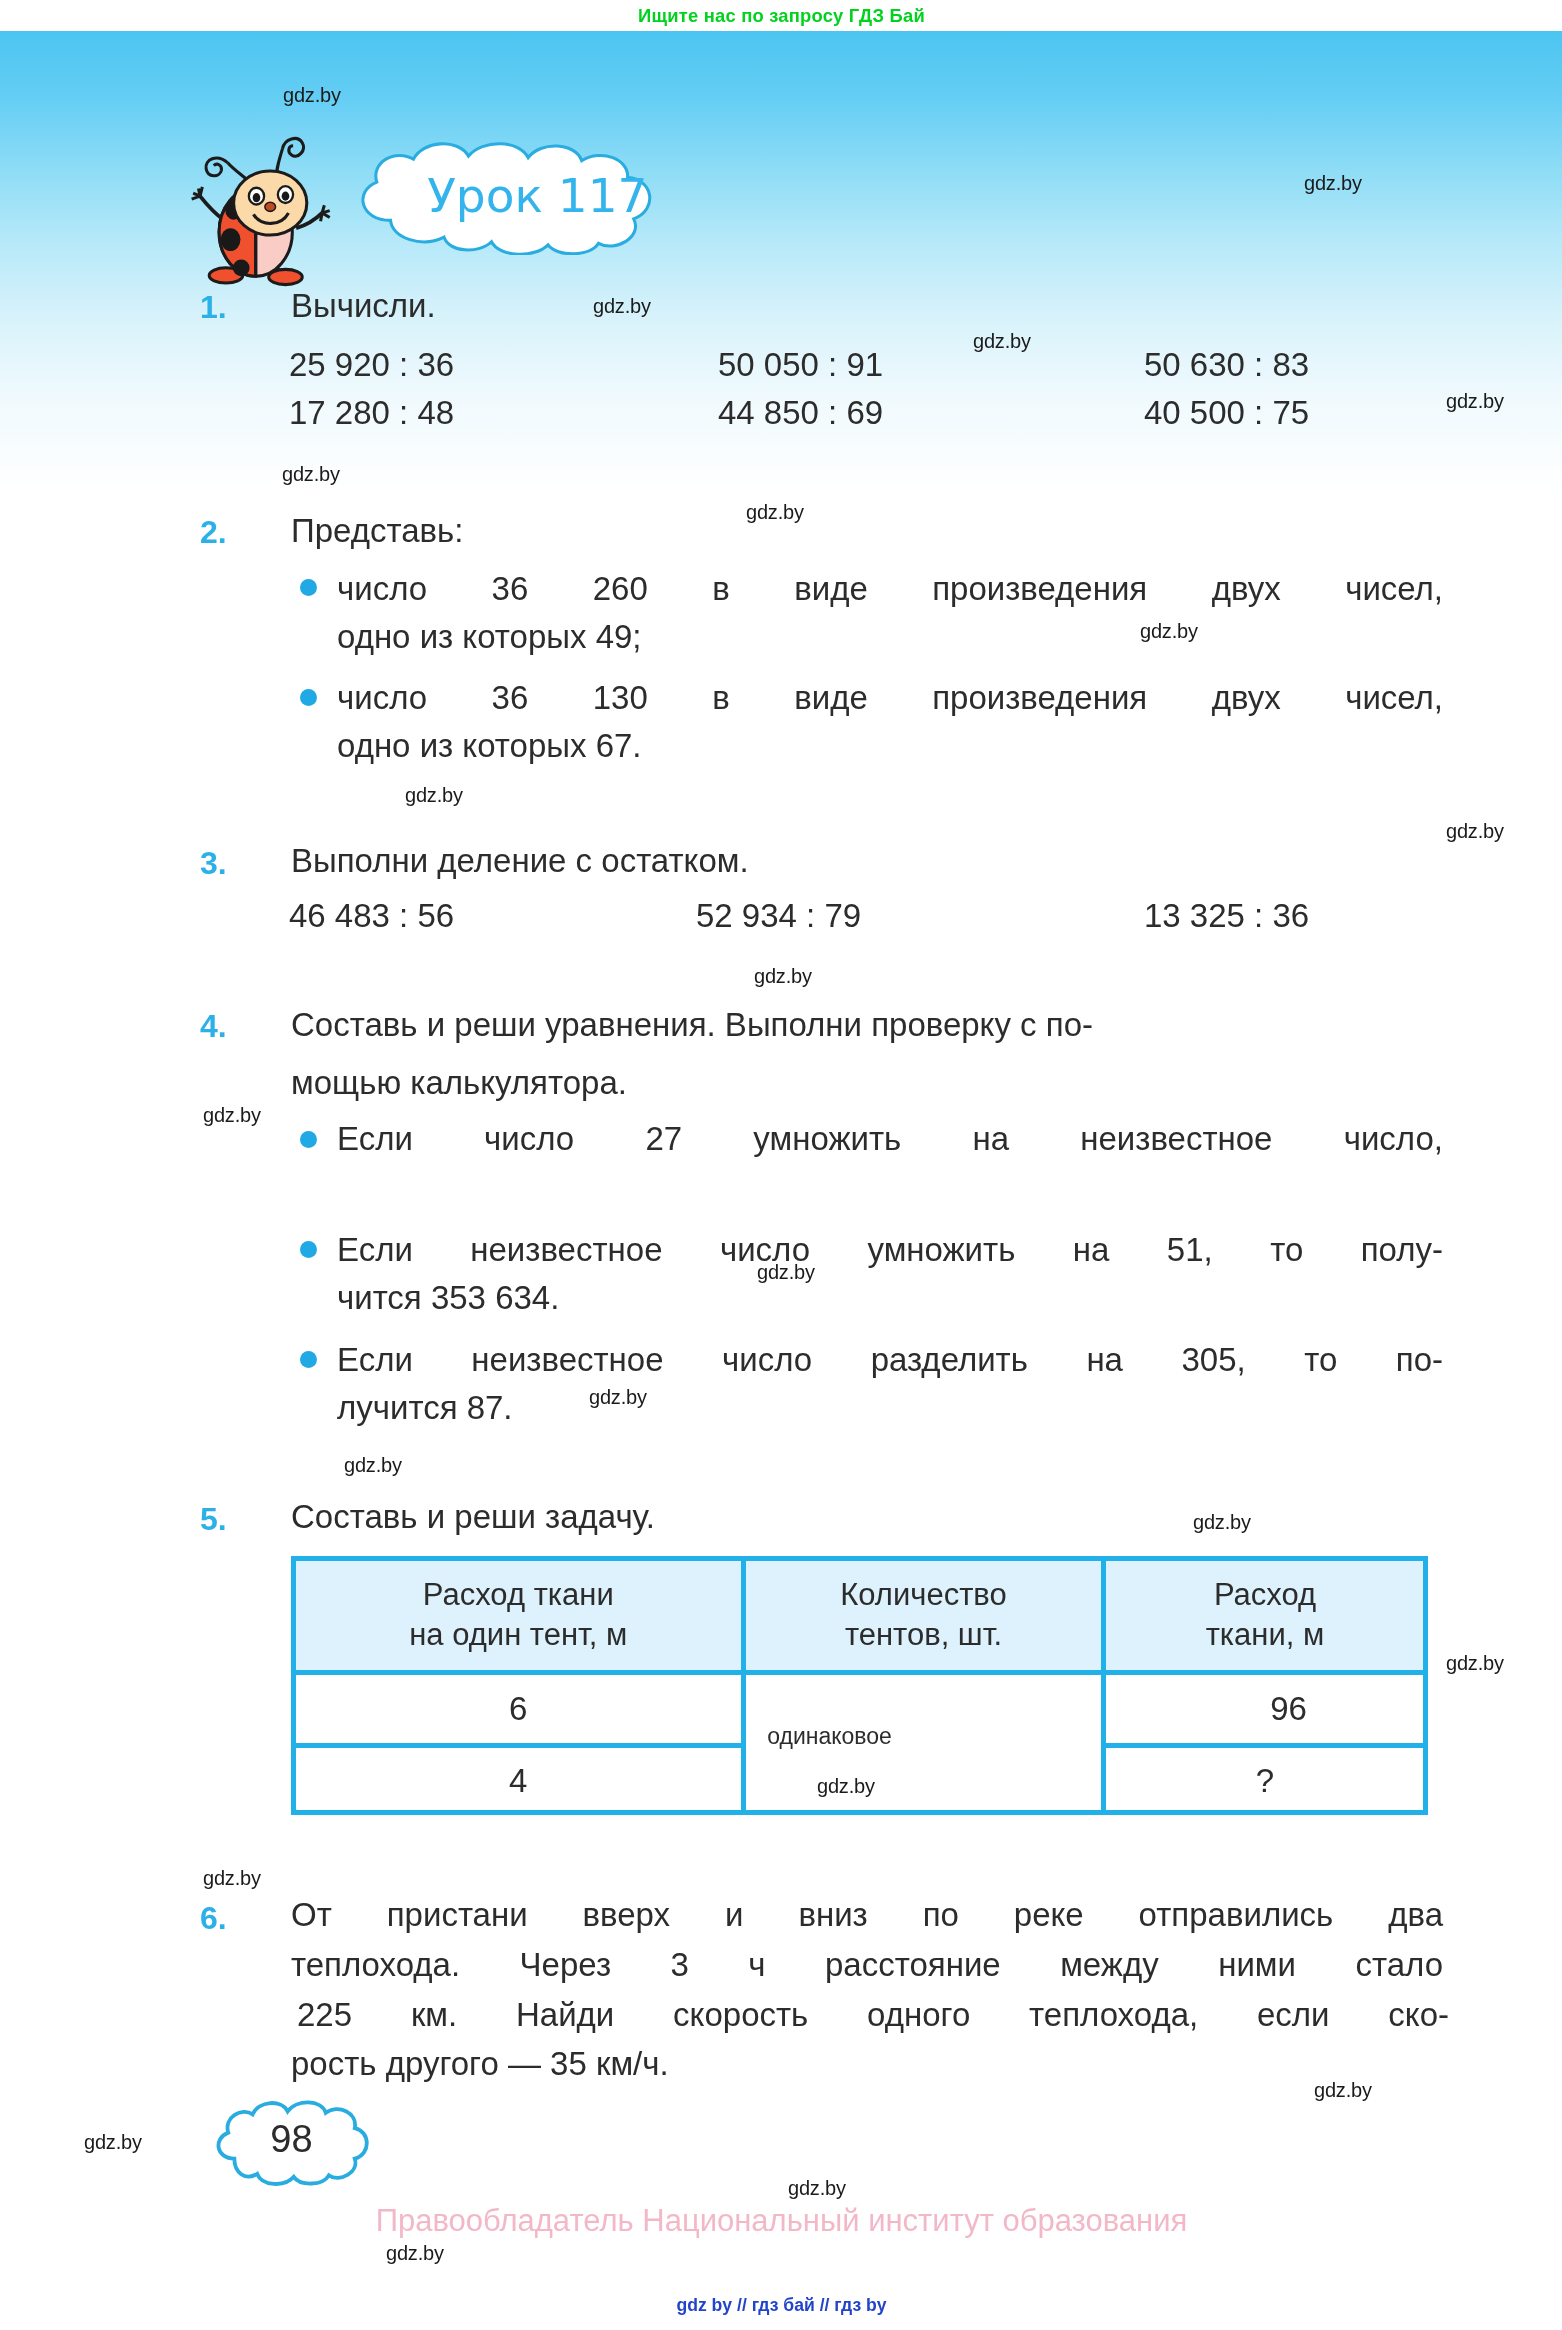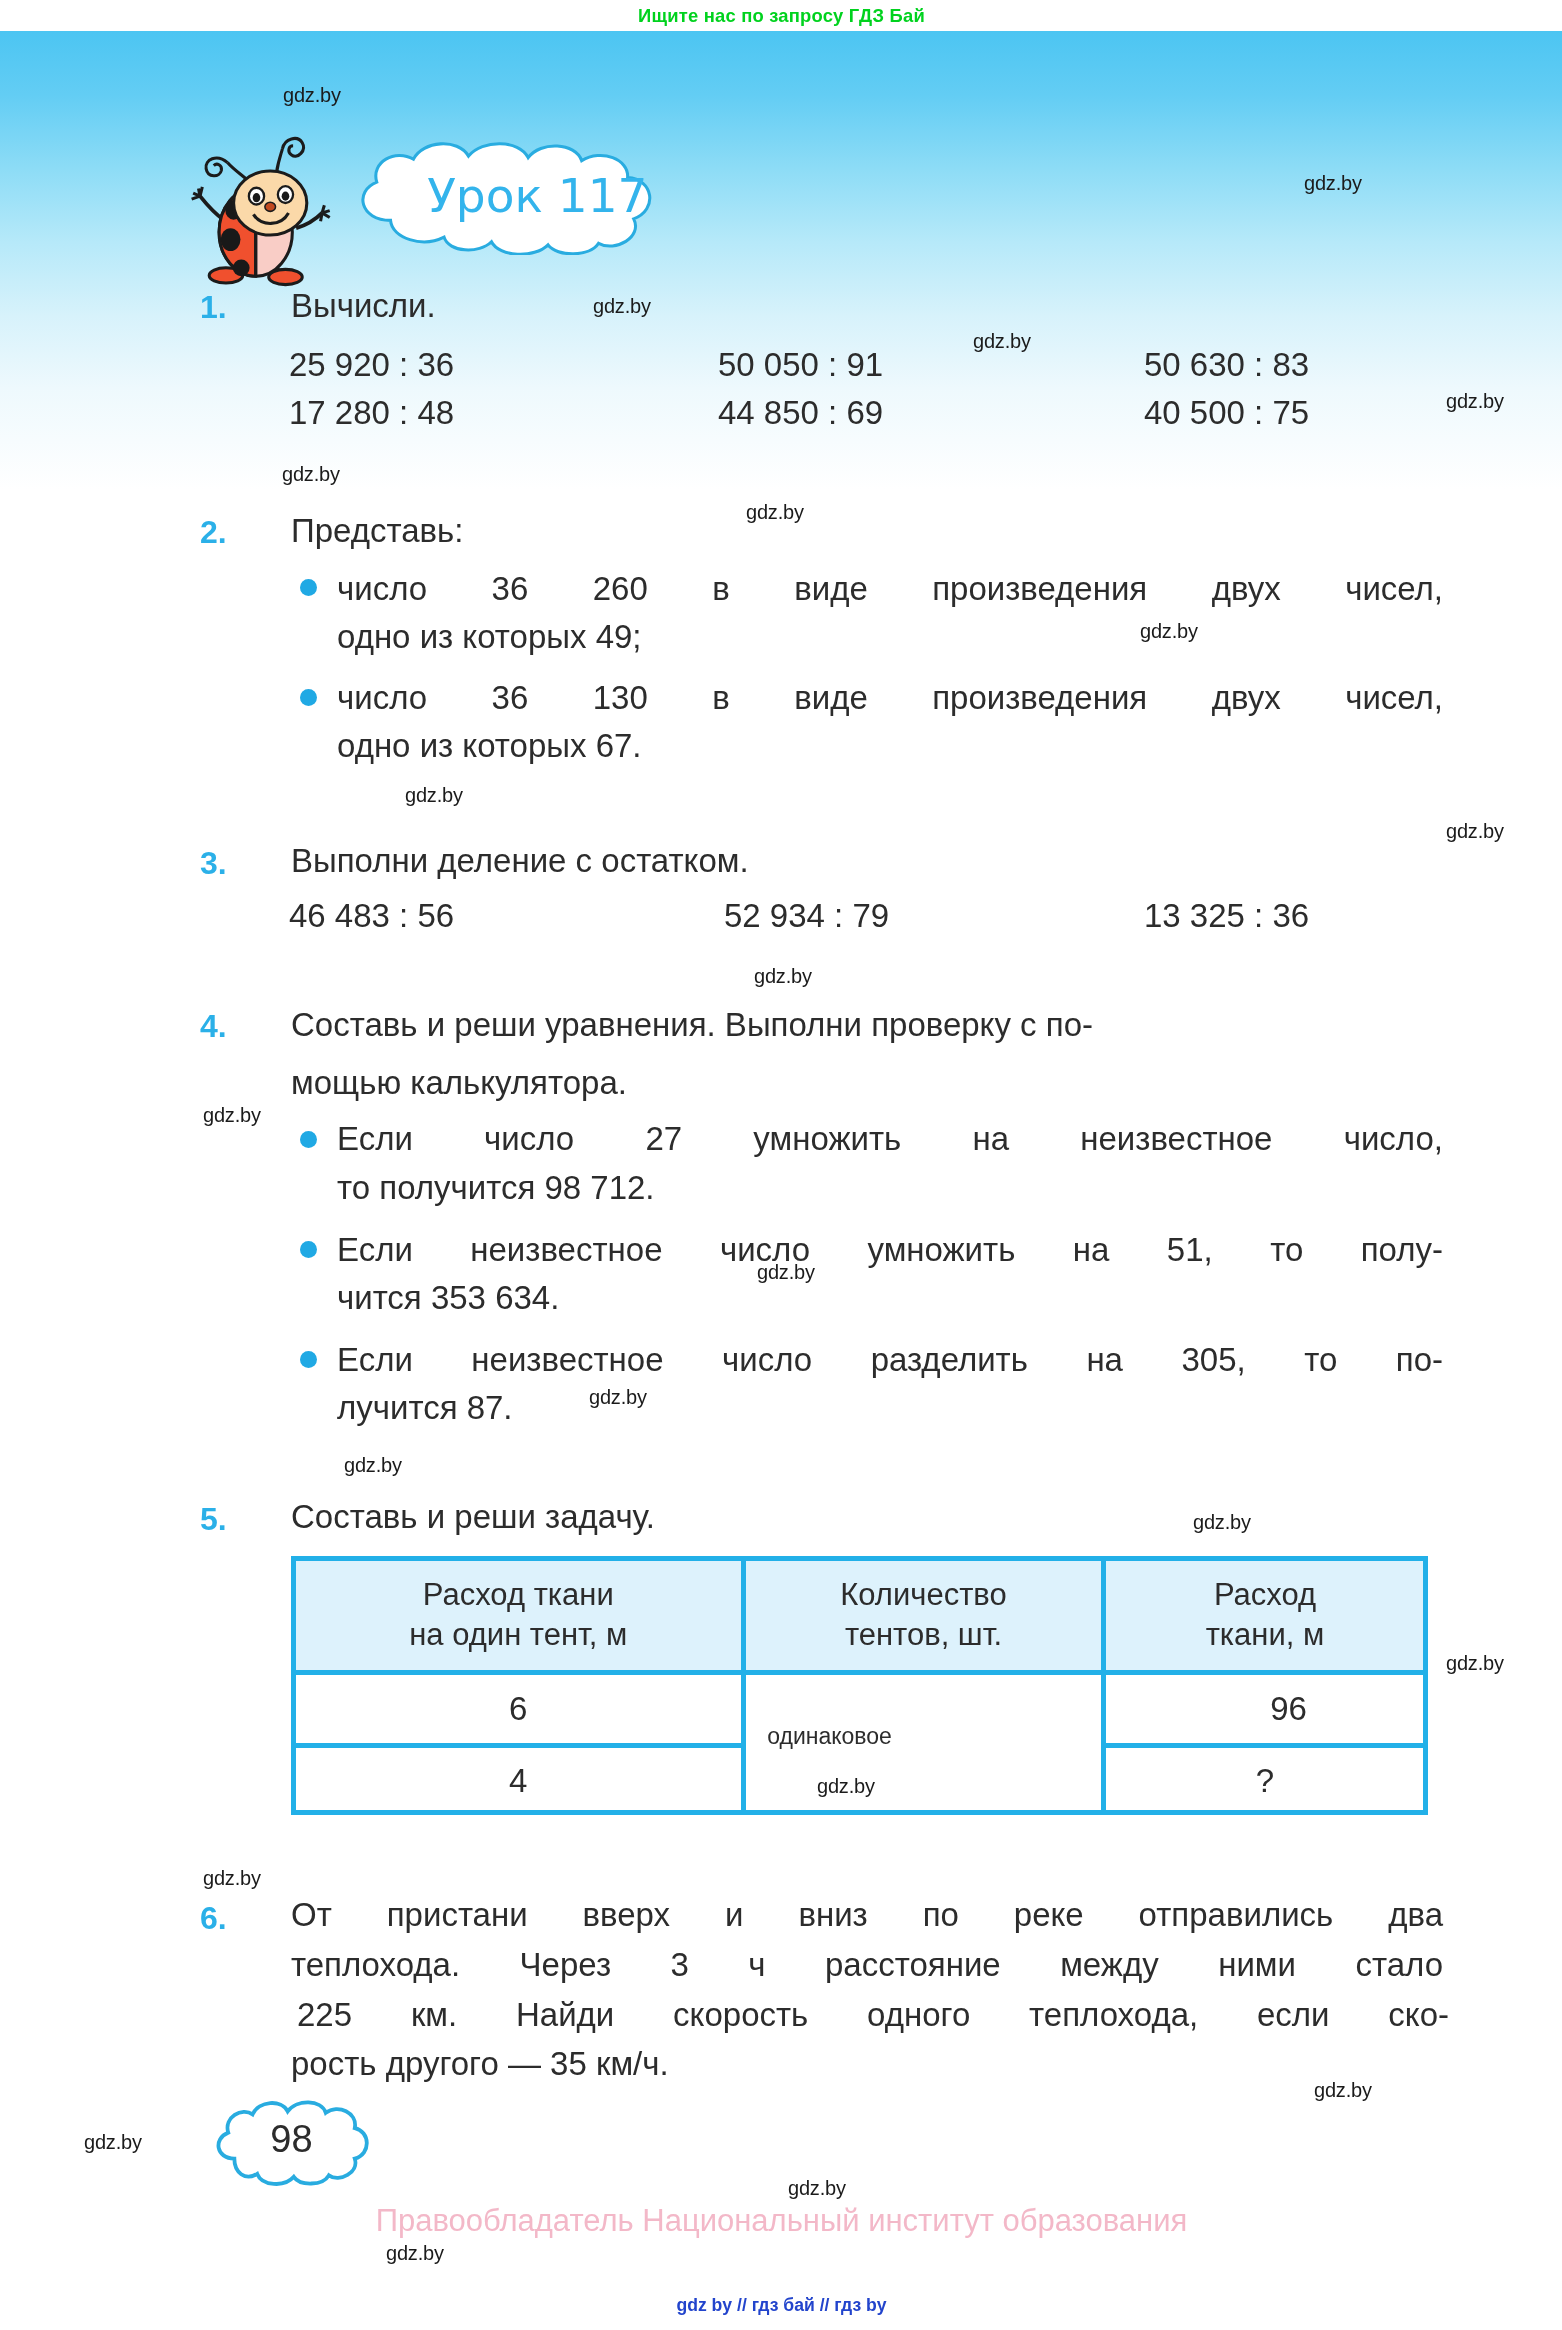--- a/index.html
+++ b/index.html
@@ -225,30 +225,29 @@
   <div class="txtw last" style="left:337px;top:616px;width:1106px;">одно из которых 49;</div>
 
   <div class="bullet" style="left:300px;top:689px;"></div>
   <div class="txtw" style="left:337px;top:677px;width:1106px;">число 36 130 в виде произведения двух чисел,</div>
   <div class="txtw last" style="left:337px;top:725px;width:1106px;">одно из которых 67.</div>
 
   <div class="num" style="left:200px;top:845px;">3.</div>
   <div class="txt" style="left:291px;top:840px;">Выполни деление с остатком.</div>
 
   <div class="txt" style="left:289px;top:895px;">46 483 : 56</div>
-  <div class="txt" style="left:724px;top:895px;">52 934 : 79</div>
+  <div class="txt" style="left:696px;top:895px;">52 934 : 79</div>
   <div class="txt" style="left:1144px;top:895px;">13 325 : 36</div>
 
   <div class="num" style="left:200px;top:1008px;">4.</div>
   <div class="txt" style="left:291px;top:1004px;">Составь и реши уравнения. Выполни проверку с по-</div>
   <div class="txt" style="left:291px;top:1050px;margin-top:12px;">мощью калькулятора.</div>
 
   <div class="bullet" style="left:300px;top:1131px;"></div>
   <div class="txtw" style="left:337px;top:1118px;width:1106px;">Если число 27 умножить на неизвестное число,</div>
-  <div class="txtw last" style="left:337px;top:1167px;width:1106px;">то получится 98 712.</div>
 
   <div class="bullet" style="left:300px;top:1241px;"></div>
   <div class="txtw" style="left:337px;top:1229px;width:1106px;">Если неизвестное число умножить на 51, то полу-</div>
   <div class="txtw last" style="left:337px;top:1277px;width:1106px;">чится 353 634.</div>
 
   <div class="bullet" style="left:300px;top:1351px;"></div>
   <div class="txtw" style="left:337px;top:1339px;width:1106px;">Если неизвестное число разделить на 305, то по-</div>
   <div class="txtw last" style="left:337px;top:1387px;width:1106px;">лучится 87.</div>
 
   <div class="num" style="left:200px;top:1501px;">5.</div>

